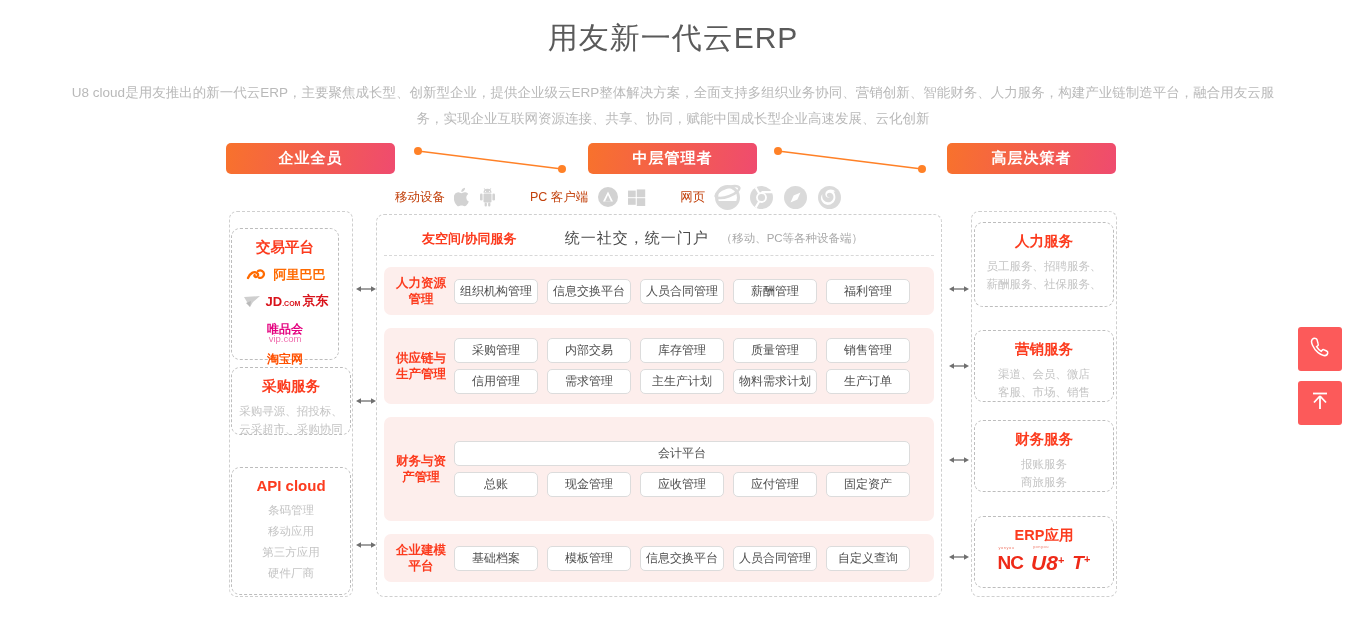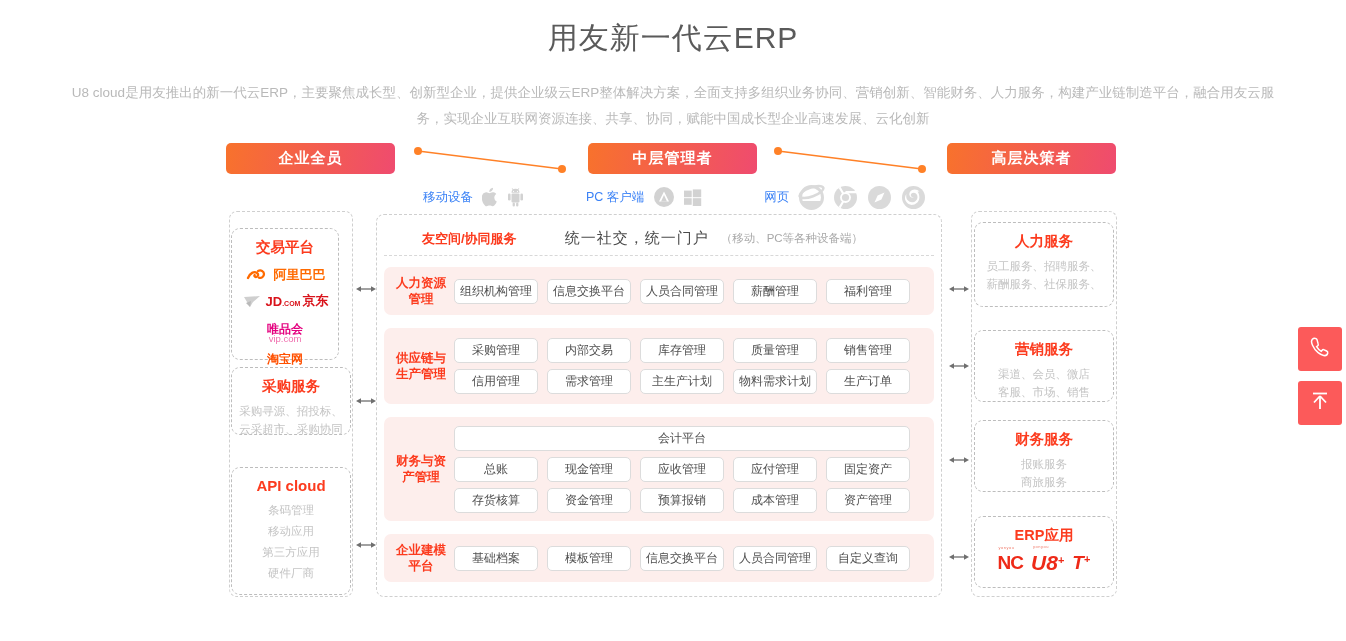--- a/index.html
+++ b/index.html
@@ -34,21 +34,21 @@
   .badge.b2 { left: 588px; top: 143px; }
   .badge.b3 { left: 947px; top: 143px; }
 
   .connector { position: absolute; overflow: visible; }
 
   
   .devrow {
     position: absolute; left: 395px; top: 180px; width: 560px; height: 34px;
     display: flex; align-items: center;
   }
-  .dev-label { font-size: 12.5px; color: #3b82f6; margin-right: 9px; white-space: nowrap; margin-left: 28px; }
+  .dev-label { font-size: 12.5px; color: #c2410c; margin-right: 9px; white-space: nowrap; }
   .dev-icon { margin-right: 7px; display: flex; align-items: center; }
   .dev-gap { width: 26px; }
 
   
   .dashcol {
     position: absolute; border: 1px dashed #cfcfcf; border-radius: 8px;
   }
   .col-left  { left: 229px; top: 211px; width: 124px; height: 386px; }
   .col-mid   { left: 376px; top: 214px; width: 566px; height: 383px; }
   .col-right { left: 971px; top: 211px; width: 146px; height: 386px; }
@@ -356,27 +356,20 @@
       <div class="g-row">
         <div class="chip wide">会计平台</div>
       </div>
       <div class="g-row">
         <div class="chip">总账</div>
         <div class="chip">现金管理</div>
         <div class="chip">应收管理</div>
         <div class="chip">应付管理</div>
         <div class="chip">固定资产</div>
       </div>
-      <div class="g-row">
-        <div class="chip">存货核算</div>
-        <div class="chip">资金管理</div>
-        <div class="chip">预算报销</div>
-        <div class="chip">成本管理</div>
-        <div class="chip">资产管理</div>
-      </div>
     </div>
   </div>
 
   <div class="group g-model">
     <div class="g-label" style="white-space:pre-line">企业建模
 平台</div>
     <div class="g-rows">
       <div class="g-row">
         <div class="chip">基础档案</div>
         <div class="chip">模板管理</div>

